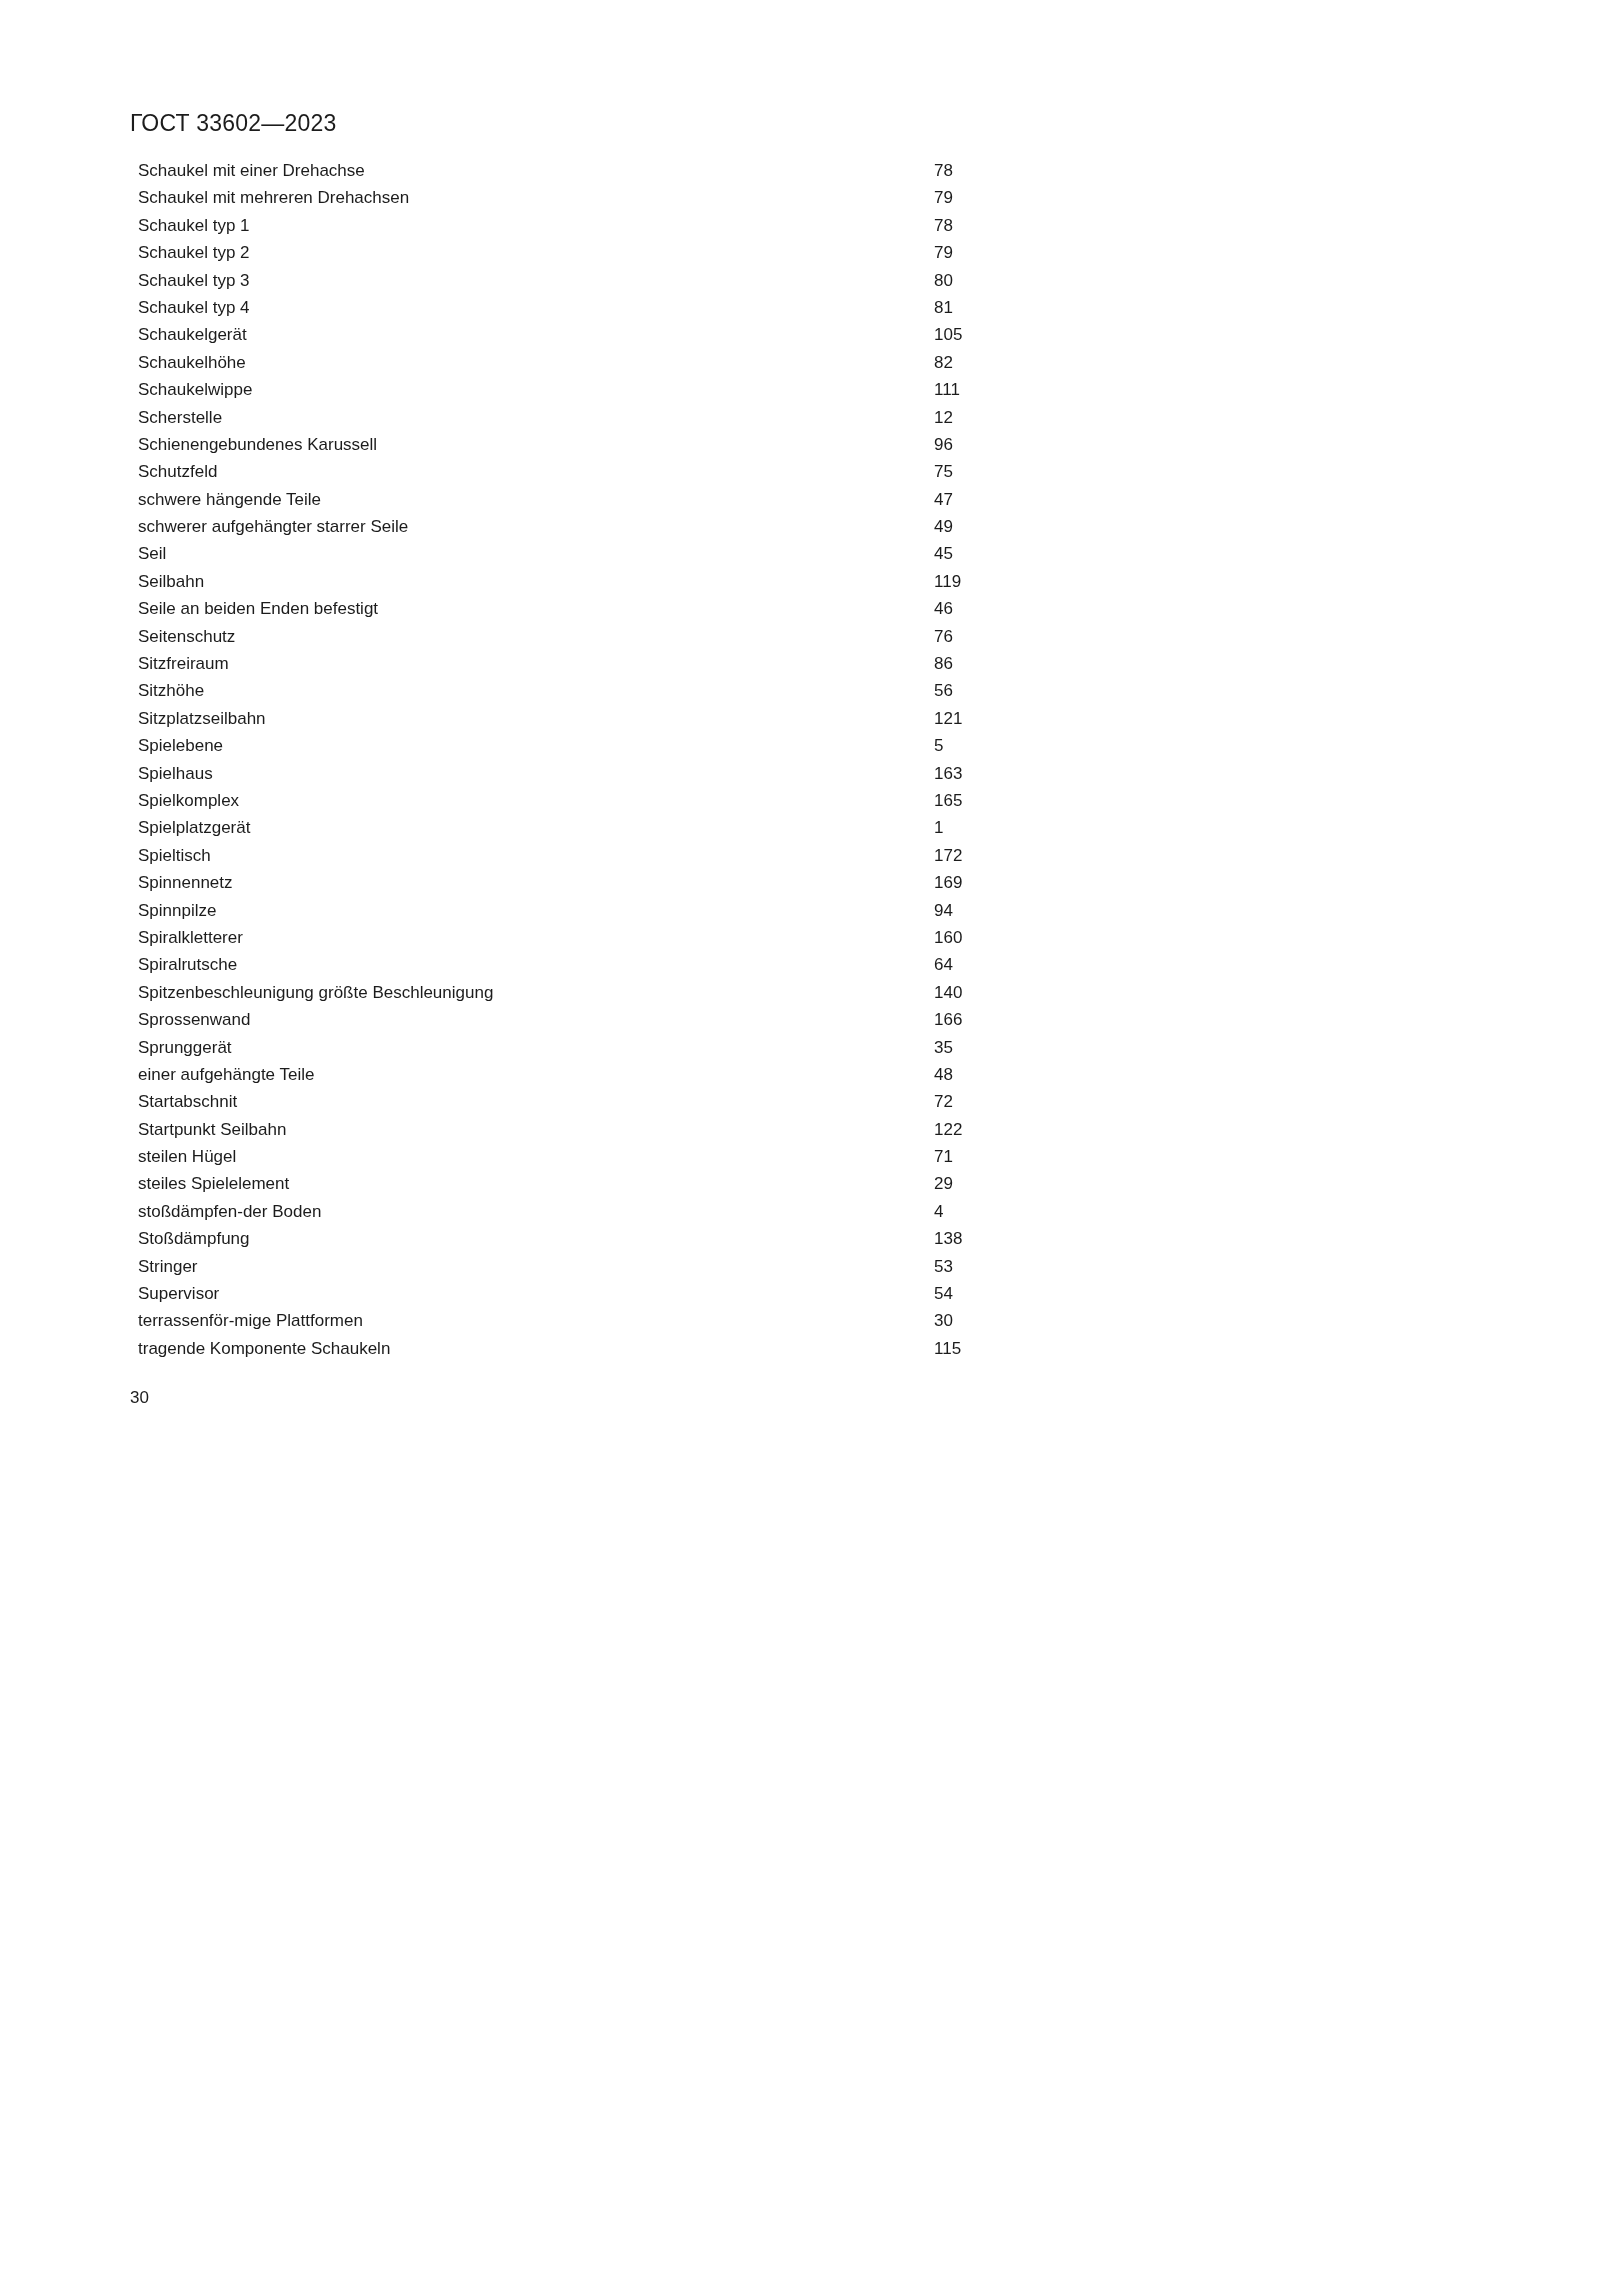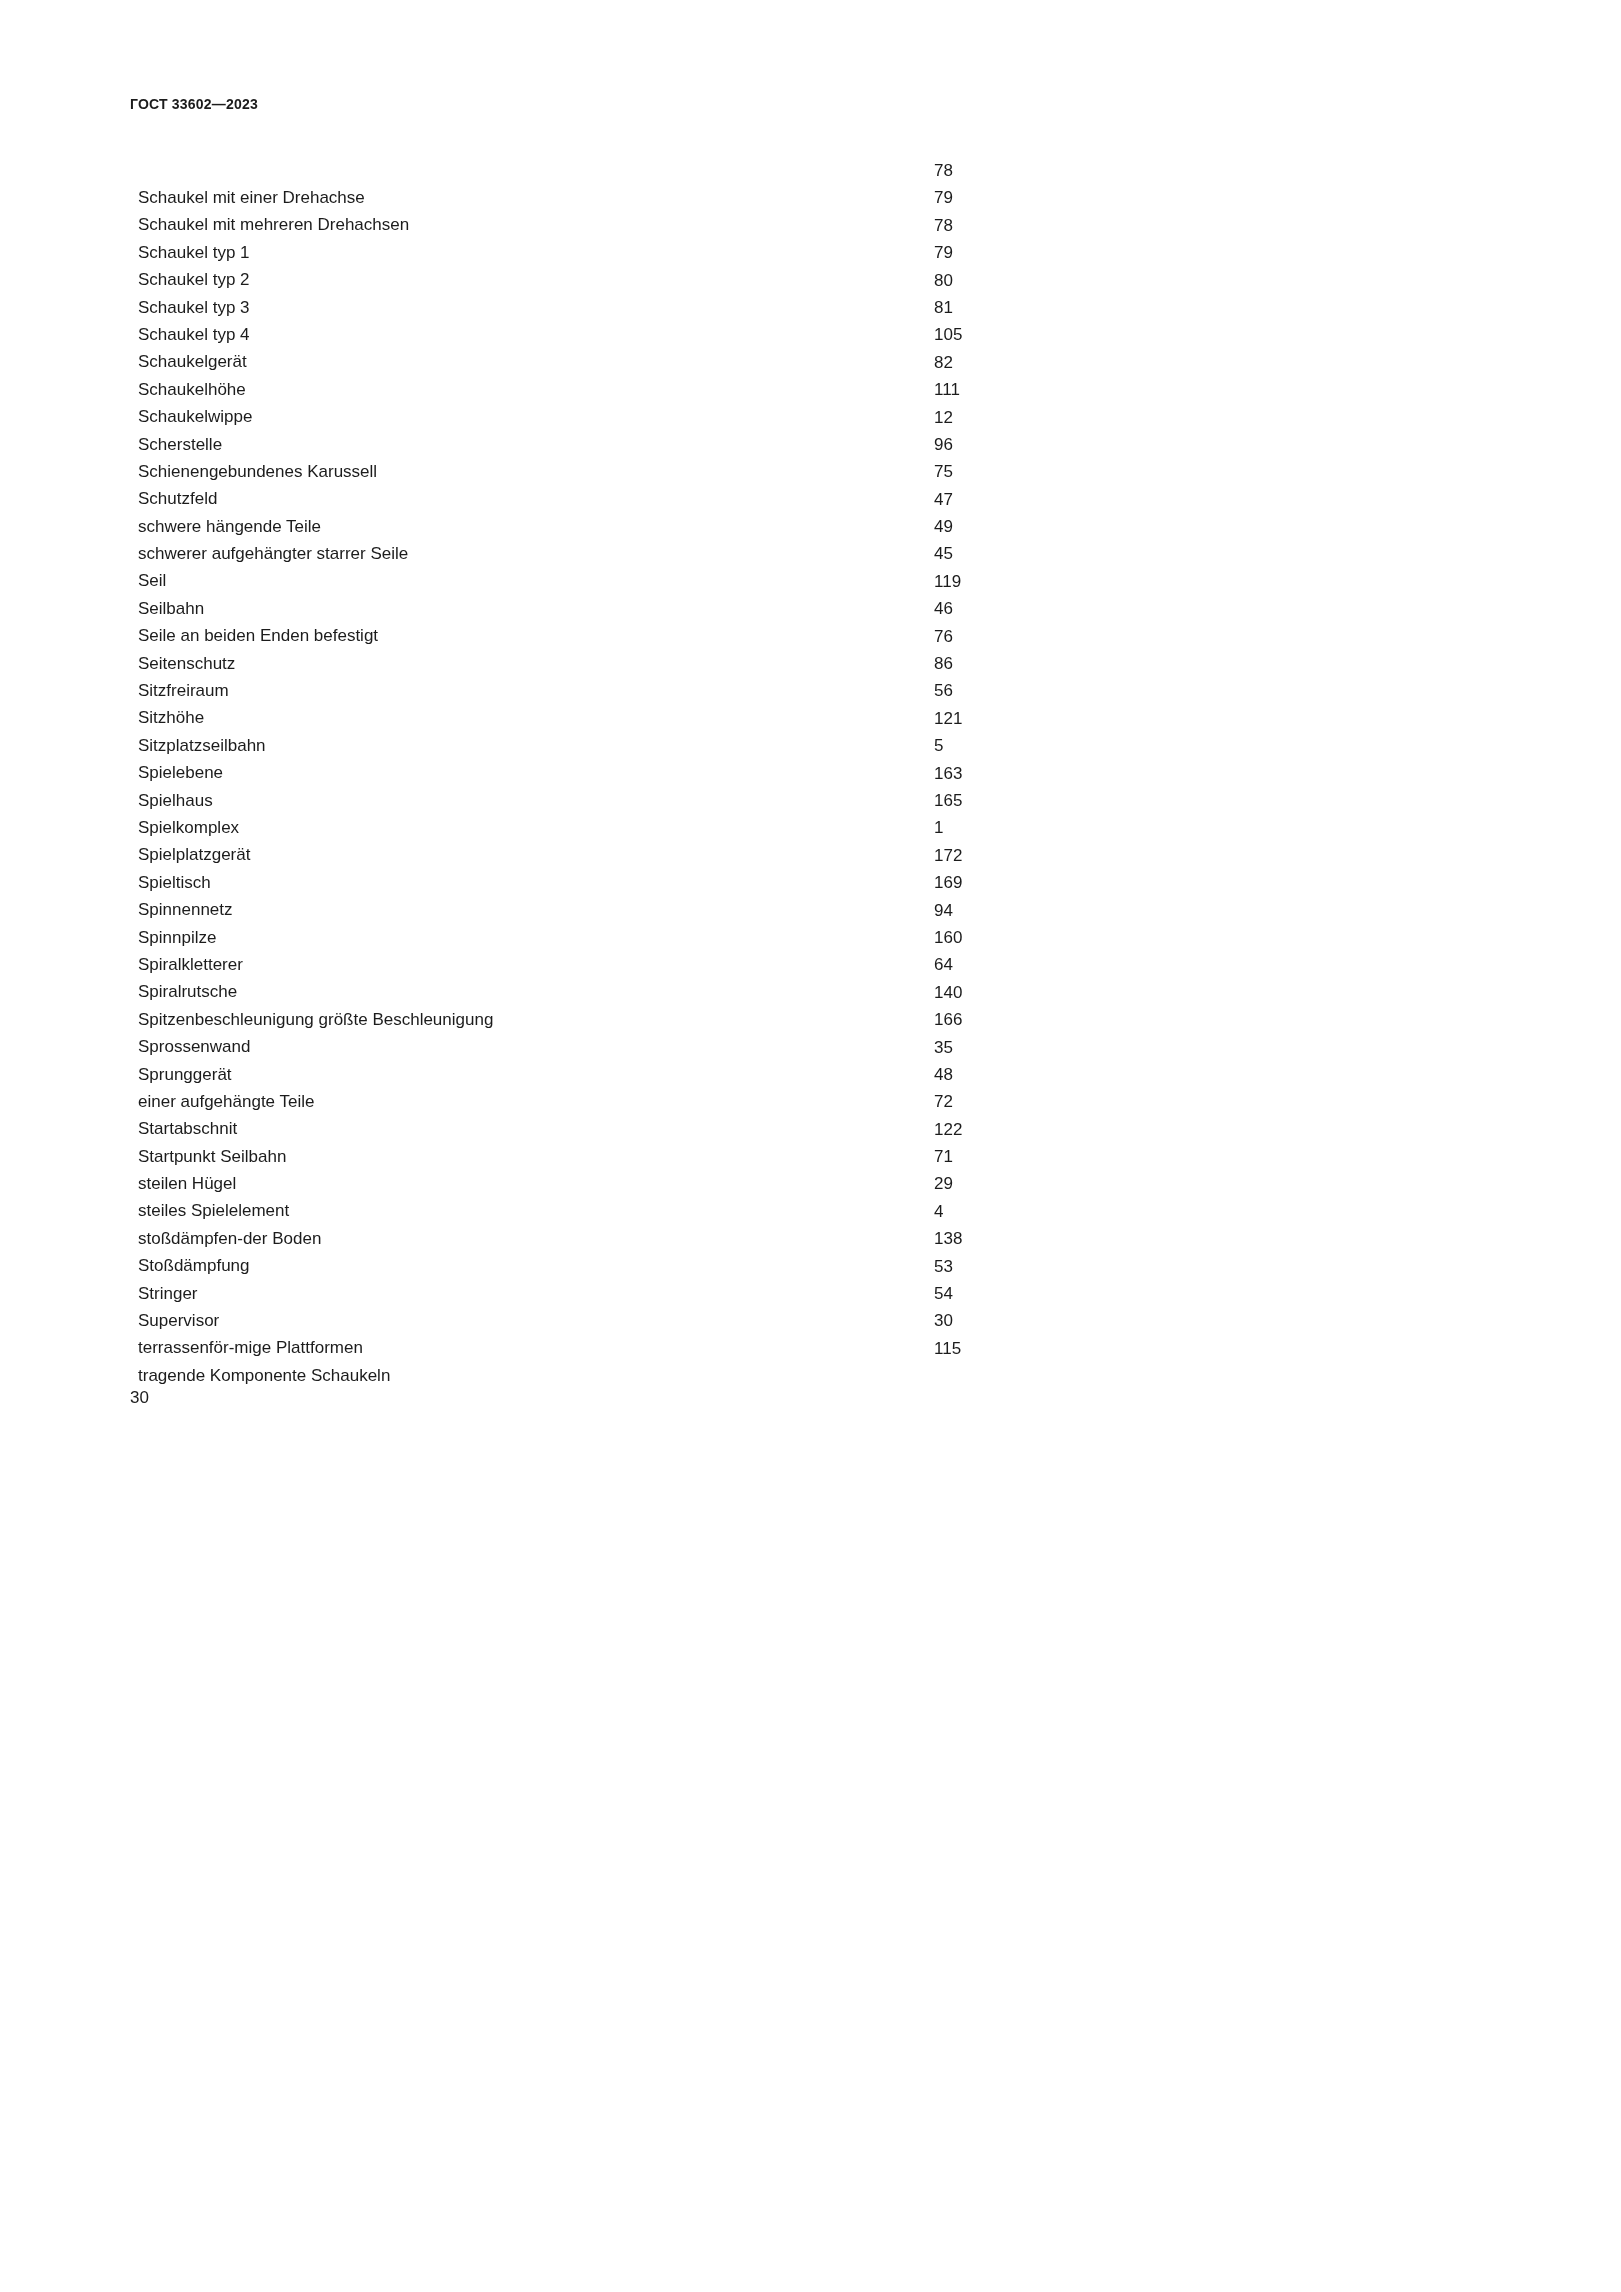--- a/index.html
+++ b/index.html
@@ -10,44 +10,43 @@
     width: 1621px;
     height: 2293px;
     background: #ffffff;
     font-family: "Liberation Sans", sans-serif;
     color: #1c1c1c;
     position: relative;
     overflow: hidden;
   }
   .doc-header {
     position: absolute;
-    top: 96px;
+    top: 110px;
     left: 130px;
-    font-size: 14px;
-    font-weight: bold;
+    font-size: 23px;
+    font-weight: normal;
     letter-spacing: 0.2px;
   }
   .index-list {
     position: absolute;
     top: 157px;
     left: 0;
     width: 1621px;
   }
   .row {
     position: relative;
     height: 27.4px;
     line-height: 27.4px;
     font-size: 17px;
   }
   .term {
     position: absolute;
     left: 138px;
     top: 0;
     white-space: nowrap;
-    margin-top: 27px;
   }
   .num {
     position: absolute;
     left: 934px;
     top: 0;
     white-space: nowrap;
   }
   .page-footer {
     position: absolute;
     top: 1388px;

